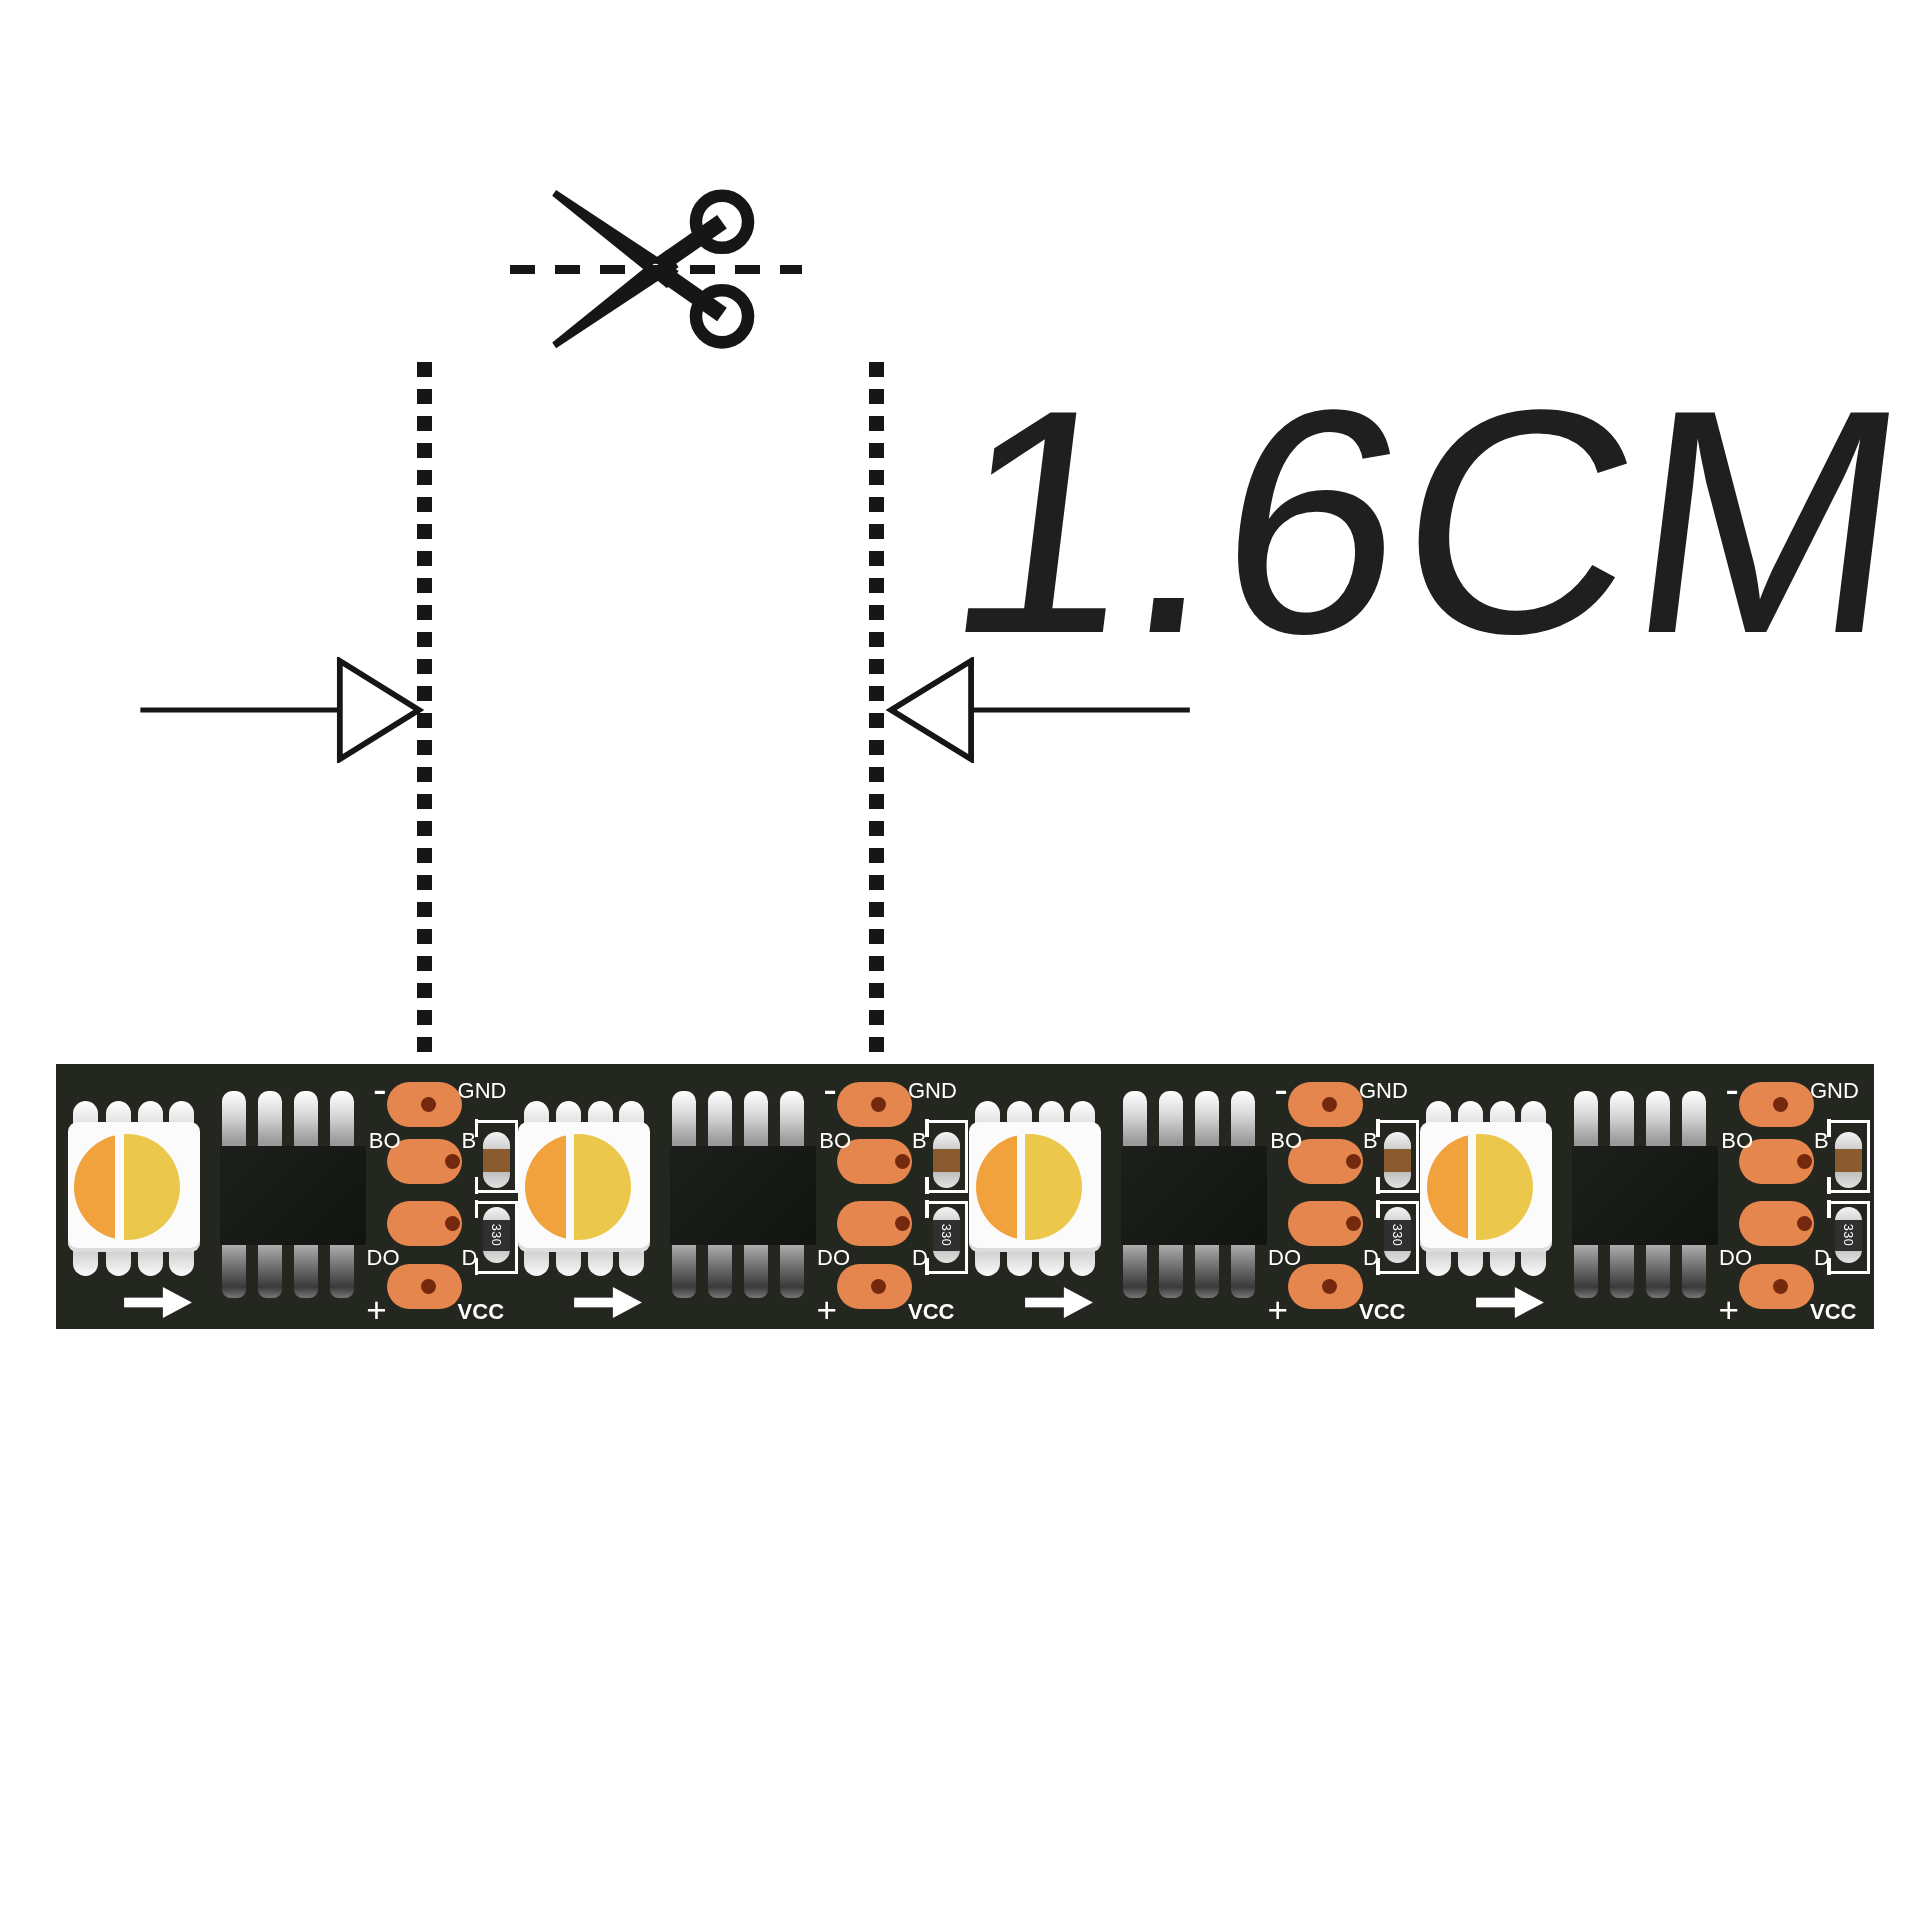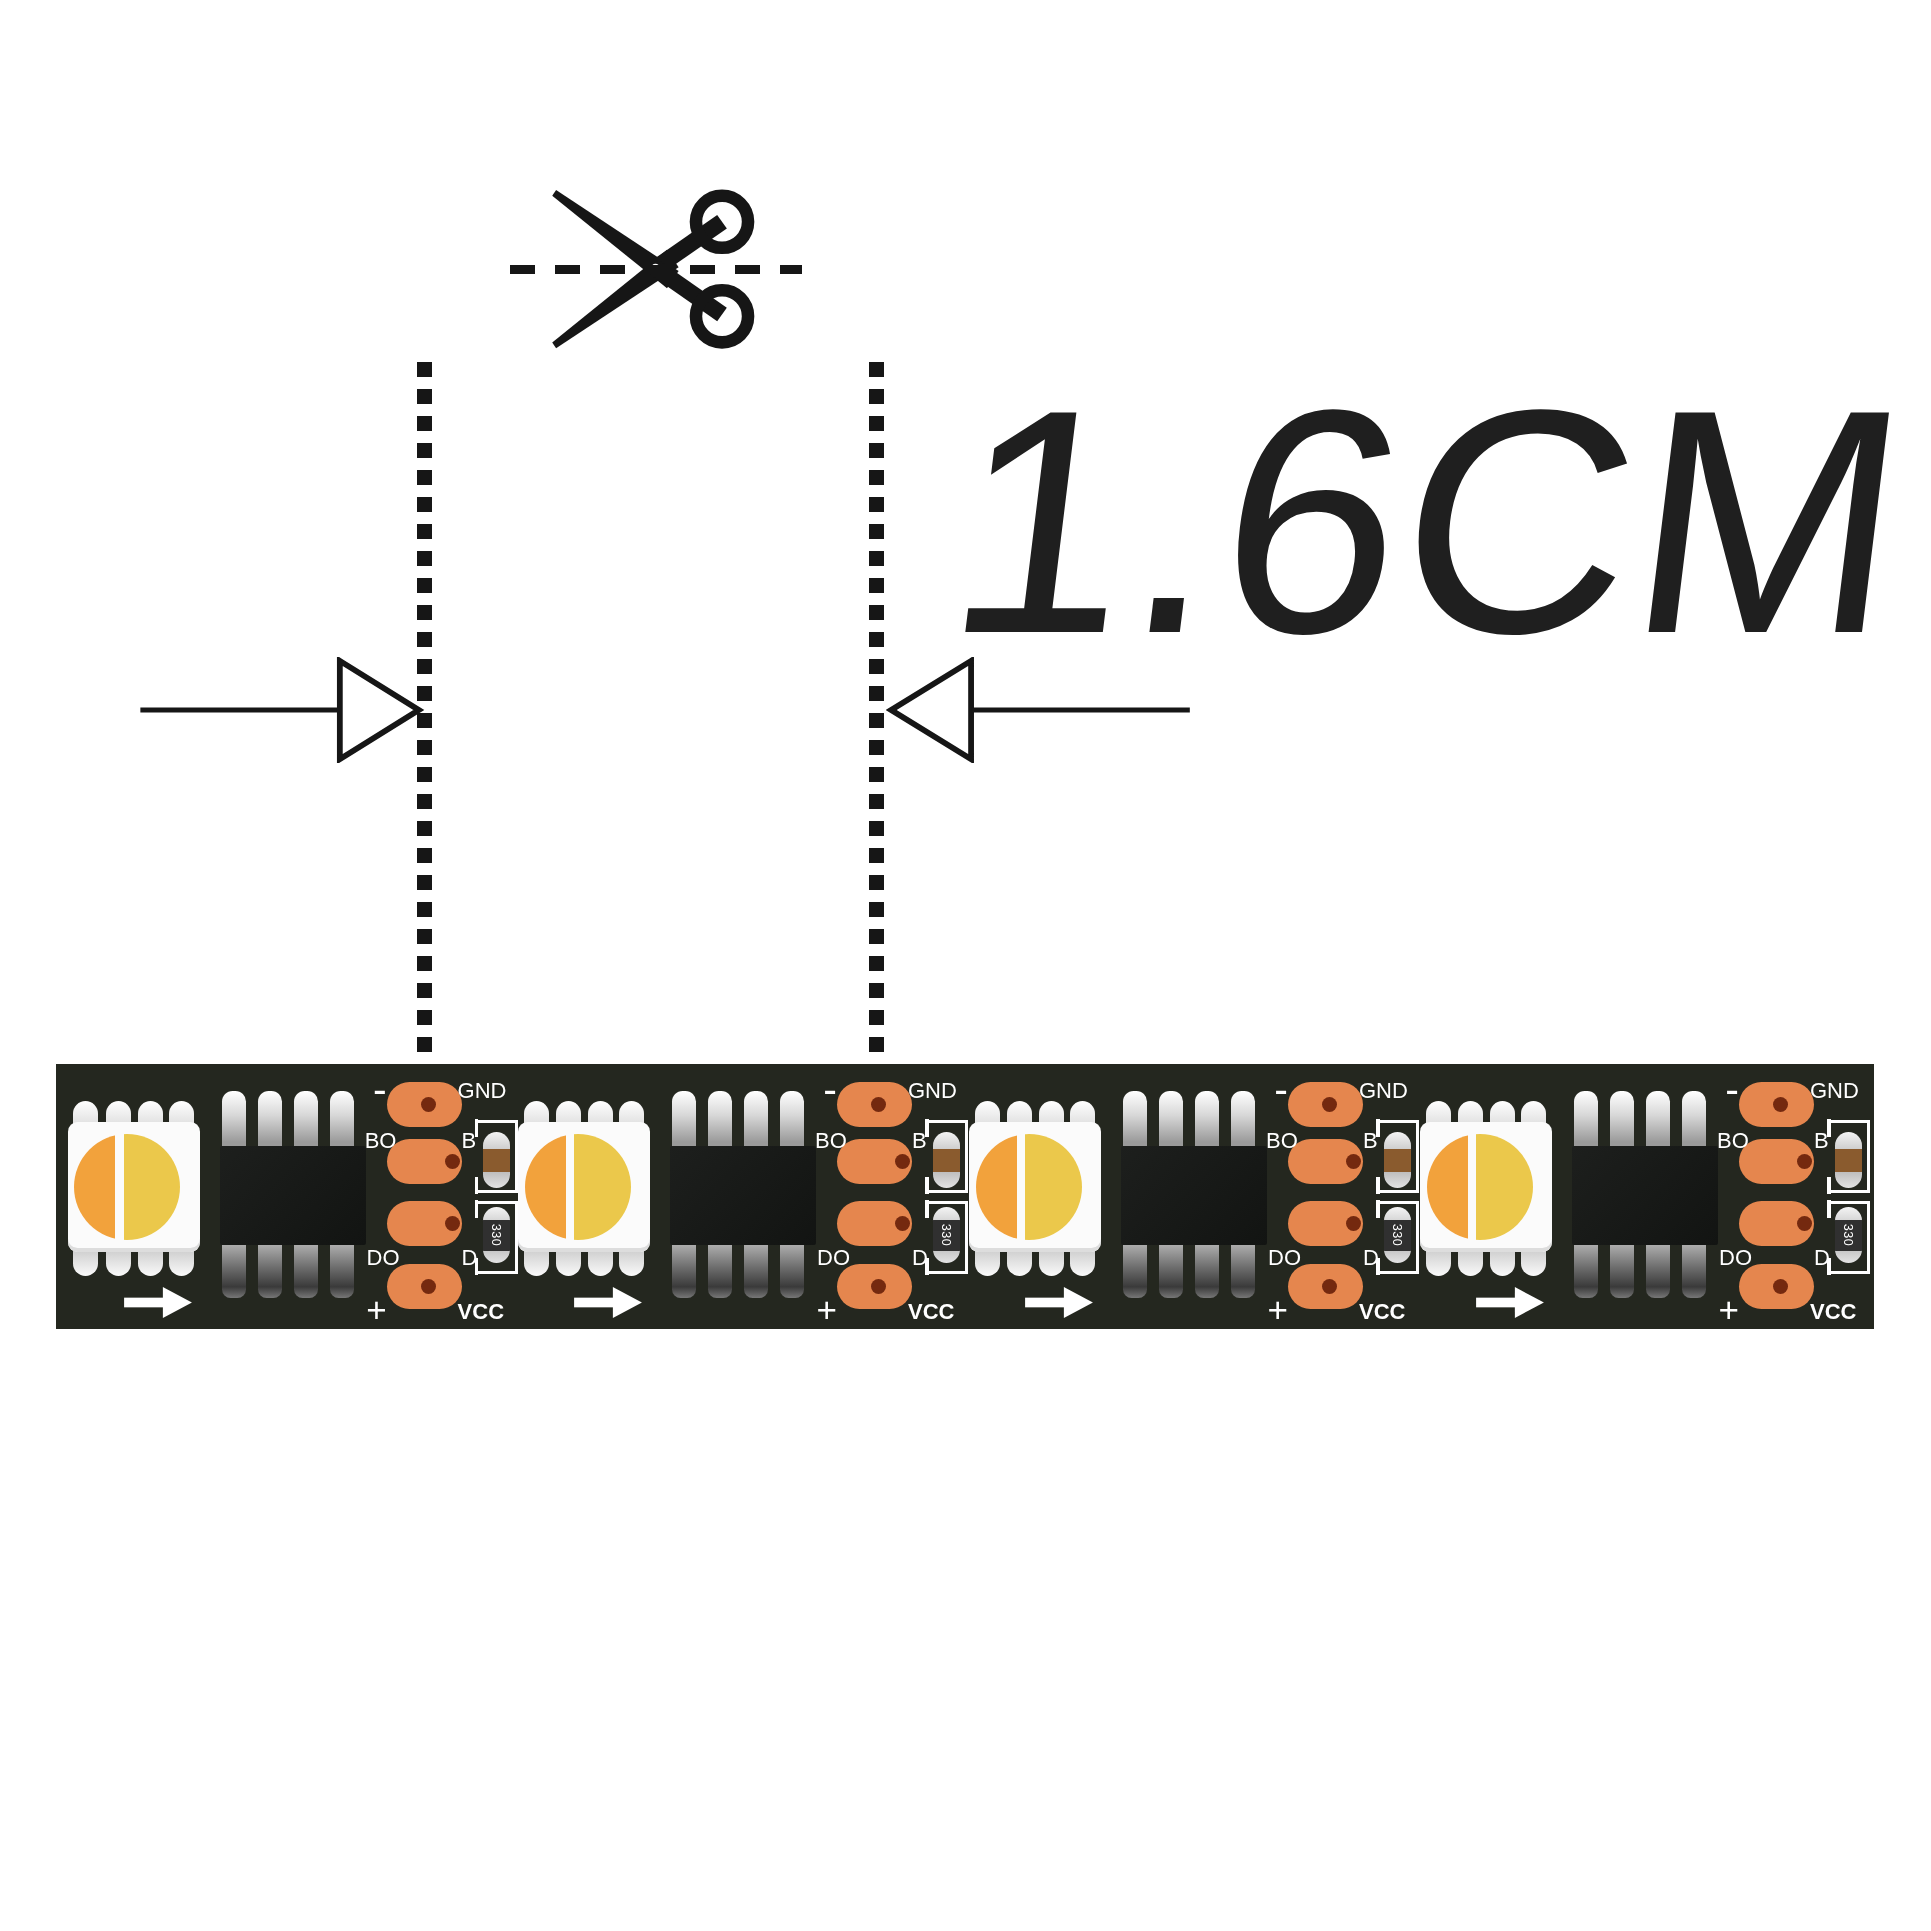--- a/index.html
+++ b/index.html
@@ -72,21 +72,21 @@
   .band{position:absolute;left:0;width:100%;}
   .band.brown{top:17.4px;height:23px;background:var(--band-brown);}
   .band.dark{top:12.6px;height:31px;background:var(--band-dark);display:flex;align-items:center;justify-content:center;}
   .band.dark span{display:block;transform:rotate(90deg);font-size:12.6px;color:#fff;letter-spacing:0.5px;}
 
   
   .lbl{position:absolute;color:var(--label-white);font-size:22px;line-height:23px;z-index:3;}
   .lbl.right-col{left:390px;}
   .lbl-gnd{top:15.4px;} .lbl-vcc{top:236px;font-weight:bold;}
   .lbl-b{left:394px;top:65px;} .lbl-d{left:394px;top:182px;}
-  .lbl-bo{left:286px;top:65px;width:54px;text-align:center;}
+  .lbl-bo{left:279px;top:65px;width:54px;text-align:right;}
   .lbl-do{left:278px;top:182px;width:54px;text-align:right;}
   .lbl-minus{left:284px;top:5.8px;width:35px;text-align:right;font-size:41px;line-height:39px;}
   .lbl-plus{left:284px;top:228px;width:35px;text-align:right;font-size:35px;line-height:35px;}
 
   .data-arrow{position:absolute;left:56px;top:223px;z-index:3;}
 </style>
 </head>
 <body>
 
 <div id="canvas">

